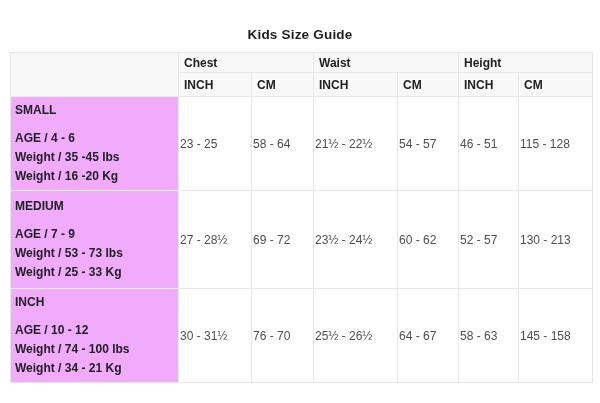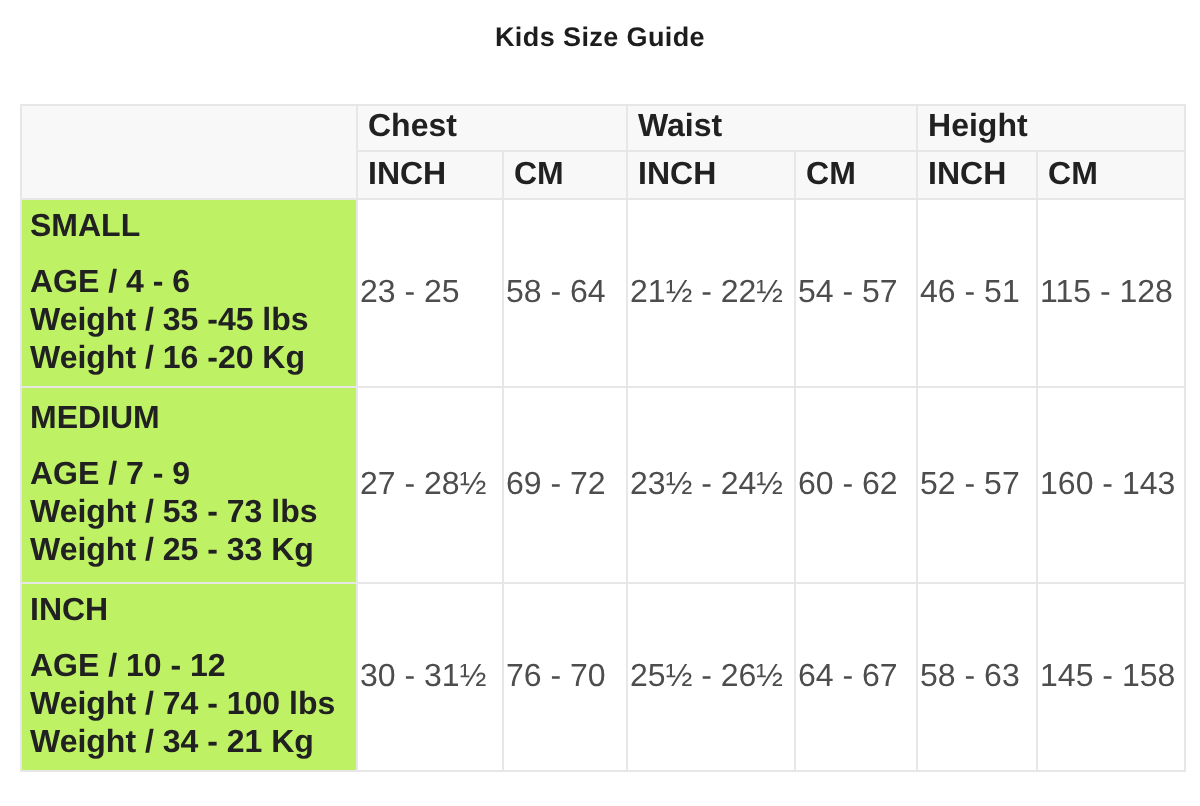--- a/index.html
+++ b/index.html
@@ -8,56 +8,56 @@
   }
   body {
     width: 600px;
     height: 403px;
     background: #ffffff;
     font-family: "Liberation Sans", sans-serif;
     position: relative;
     overflow: hidden;
   }
   .title {
-    margin: 0;
+    margin: 16px;
     padding-top: 11px;
     text-align: center;
     font-size: 13.5px;
     font-weight: 700;
     color: #1d1d1d;
     letter-spacing: 0.2px;
   }
   table.size-table {
     position: absolute;
     left: 10px;
     top: 52px;
     width: 582px;
     border-collapse: collapse;
     table-layout: fixed;
   }
   .size-table th,
   .size-table td {
     border: 1px solid #e7e7e7;
-    font-size: 16px;
+    font-size: 12px;
   }
   .size-table thead th {
     background: #f8f8f8;
     text-align: left;
     font-weight: 700;
     color: #212121;
     padding: 2px 5px;
     vertical-align: middle;
   }
   tr.group-header-row { height: 20px; }
   tr.unit-header-row  { height: 24px; }
   th.corner-cell { background: #f8f8f8; }
   tbody tr.body-row { height: 93px; }
   tbody tr.body-row-mid { height: 98px; margin-left: 12px; }
   td.label-cell {
-    background: #bef264;
+    background: #f0abfc;
     padding: 4px 4px 4px 4px;
     font-weight: 700;
     color: #212121;
     vertical-align: middle;
   }
   .size-name {
     line-height: 19px;
     margin-bottom: 9px;
   }
   .size-line {
@@ -122,21 +122,21 @@
           <div class="size-name">MEDIUM</div>
           <div class="size-line">AGE / 7 - 9</div>
           <div class="size-line">Weight / 53 - 73 lbs</div>
           <div class="size-line">Weight / 25 - 33 Kg</div>
         </td>
         <td class="value-cell">27 - 28½</td>
         <td class="value-cell">69 - 72</td>
         <td class="value-cell">23½ - 24½</td>
         <td class="value-cell">60 - 62</td>
         <td class="value-cell">52 - 57</td>
-        <td class="value-cell">160 - 143</td>
+        <td class="value-cell">130 - 213</td>
       </tr>
       <tr class="body-row">
         <td class="label-cell">
           <div class="size-name">INCH</div>
           <div class="size-line">AGE / 10 - 12</div>
           <div class="size-line">Weight / 74 - 100 lbs</div>
           <div class="size-line">Weight / 34 - 21 Kg</div>
         </td>
         <td class="value-cell">30 - 31½</td>
         <td class="value-cell">76 - 70</td>

